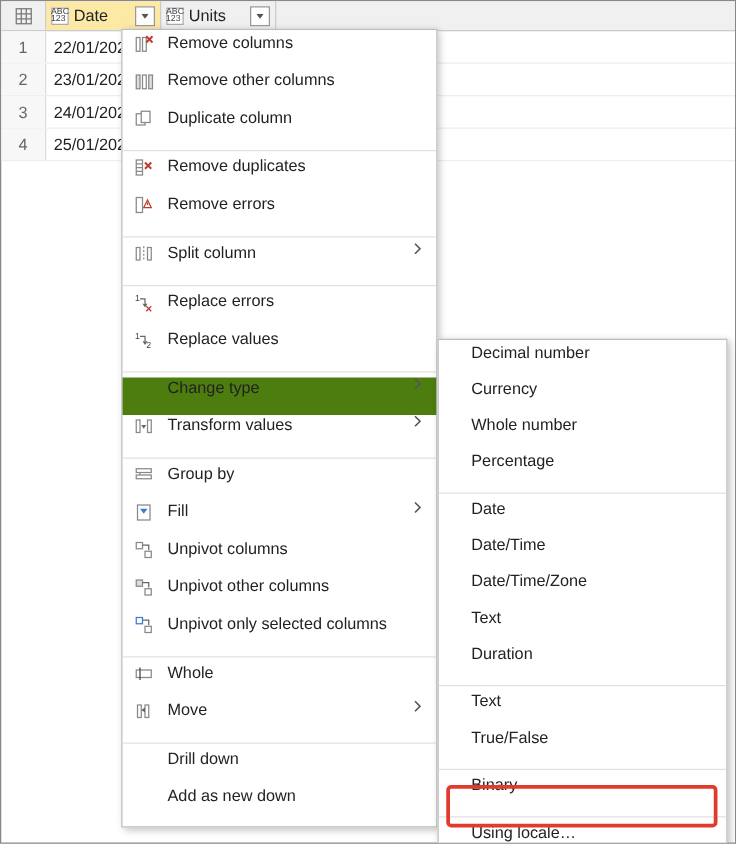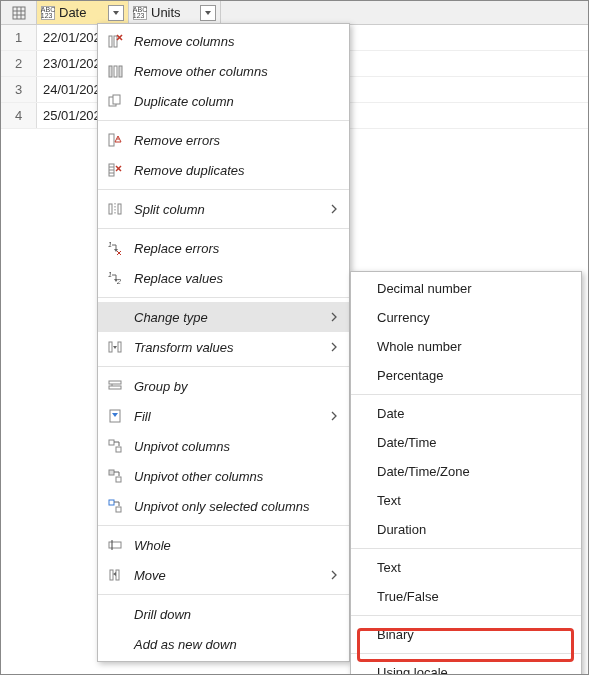--- a/index.html
+++ b/index.html
@@ -53,49 +53,47 @@
     left:96px;
     width:253px;
     background:#fff;
     border:1px solid #bcbcbc;
     box-shadow:2px 2px 6px rgba(0,0,0,0.25);
     padding:2px 0;
     z-index:10;
   }
   .menu-item {
     display:flex;
-    align-items:center;
+    align-items:flex-start;
     height:30px;
     padding:0 10px 0 8px;
     gap:10px;
     cursor:default;
-    font-style:italic;
-  }
-  .menu-item.hovered { background:#e5e5e5; }
+  }
+  .menu-item.hovered { background:#4d7c0f; }
   .menu-icon { width:18px; height:18px; display:flex; align-items:center; justify-content:center; flex-shrink:0; }
   .menu-label { flex:1; white-space:nowrap; }
   .submenu-arrow { width:10px; display:flex; align-items:center; justify-content:center; }
   .submenu-arrow svg { width:6px; height:10px; }
   .menu-sep { height:1px; background:#e1e1e1; margin:4px 0; }
   .no-icon { width:18px; flex-shrink:0; }
   
   .submenu {
     position:absolute;
     top:270px;
     left:349px;
     width:232px;
     background:#fff;
     border:1px solid #bcbcbc;
     box-shadow:2px 2px 6px rgba(0,0,0,0.25);
     padding:2px 0;
     z-index:20;
   }
   .sub-item {
     display:flex;
-    align-items:center;
     height:29px;
     padding:0 12px 0 26px;
     cursor:default;
   }
   .highlight-box {
     position:absolute;
     border:3px solid #e23b2e;
     border-radius:4px;
     pointer-events:none;
     z-index:30;
@@ -187,39 +185,39 @@
     </span>
     <span class="menu-label">Duplicate column</span>
   </div>
 
   <div class="menu-sep"></div>
 
   <div class="menu-item">
     <span class="menu-icon">
       <svg width="16" height="16" viewBox="0 0 16 16">
           <rect x="2" y="2" width="5" height="12" fill="none" stroke="#888"></rect>
-          <polygon points="11,4 8,10 14,10" fill="none" stroke="#c0392b"></polygon>
-          <line x1="11" y1="6" x2="11" y2="8" stroke="#c0392b"></line>
-        </svg>
-    </span>
-    <span class="menu-label">Remove errors</span>
-  </div>
-
-  <div class="menu-item">
-    <span class="menu-icon">
-      <svg width="16" height="16" viewBox="0 0 16 16">
-          <rect x="2" y="2" width="5" height="12" fill="none" stroke="#888"></rect>
           <line x1="2" y1="5" x2="7" y2="5" stroke="#888"></line>
           <line x1="2" y1="8" x2="7" y2="8" stroke="#888"></line>
           <line x1="2" y1="11" x2="7" y2="11" stroke="#888"></line>
           <line x1="9" y1="4" x2="14" y2="9" stroke="#c0392b" stroke-width="1.5"></line>
           <line x1="14" y1="4" x2="9" y2="9" stroke="#c0392b" stroke-width="1.5"></line>
         </svg>
     </span>
     <span class="menu-label">Remove duplicates</span>
+  </div>
+
+  <div class="menu-item">
+    <span class="menu-icon">
+      <svg width="16" height="16" viewBox="0 0 16 16">
+          <rect x="2" y="2" width="5" height="12" fill="none" stroke="#888"></rect>
+          <polygon points="11,4 8,10 14,10" fill="none" stroke="#c0392b"></polygon>
+          <line x1="11" y1="6" x2="11" y2="8" stroke="#c0392b"></line>
+        </svg>
+    </span>
+    <span class="menu-label">Remove errors</span>
   </div>
 
   <div class="menu-sep"></div>
 
   <div class="menu-item">
     <span class="menu-icon">
       <svg width="16" height="16" viewBox="0 0 16 16">
           <rect x="2" y="3" width="3" height="10" fill="none" stroke="#888"></rect>
           <rect x="11" y="3" width="3" height="10" fill="none" stroke="#888"></rect>
           <line x1="8" y1="2" x2="8" y2="14" stroke="#888" stroke-dasharray="1.5 1.5"></line>

